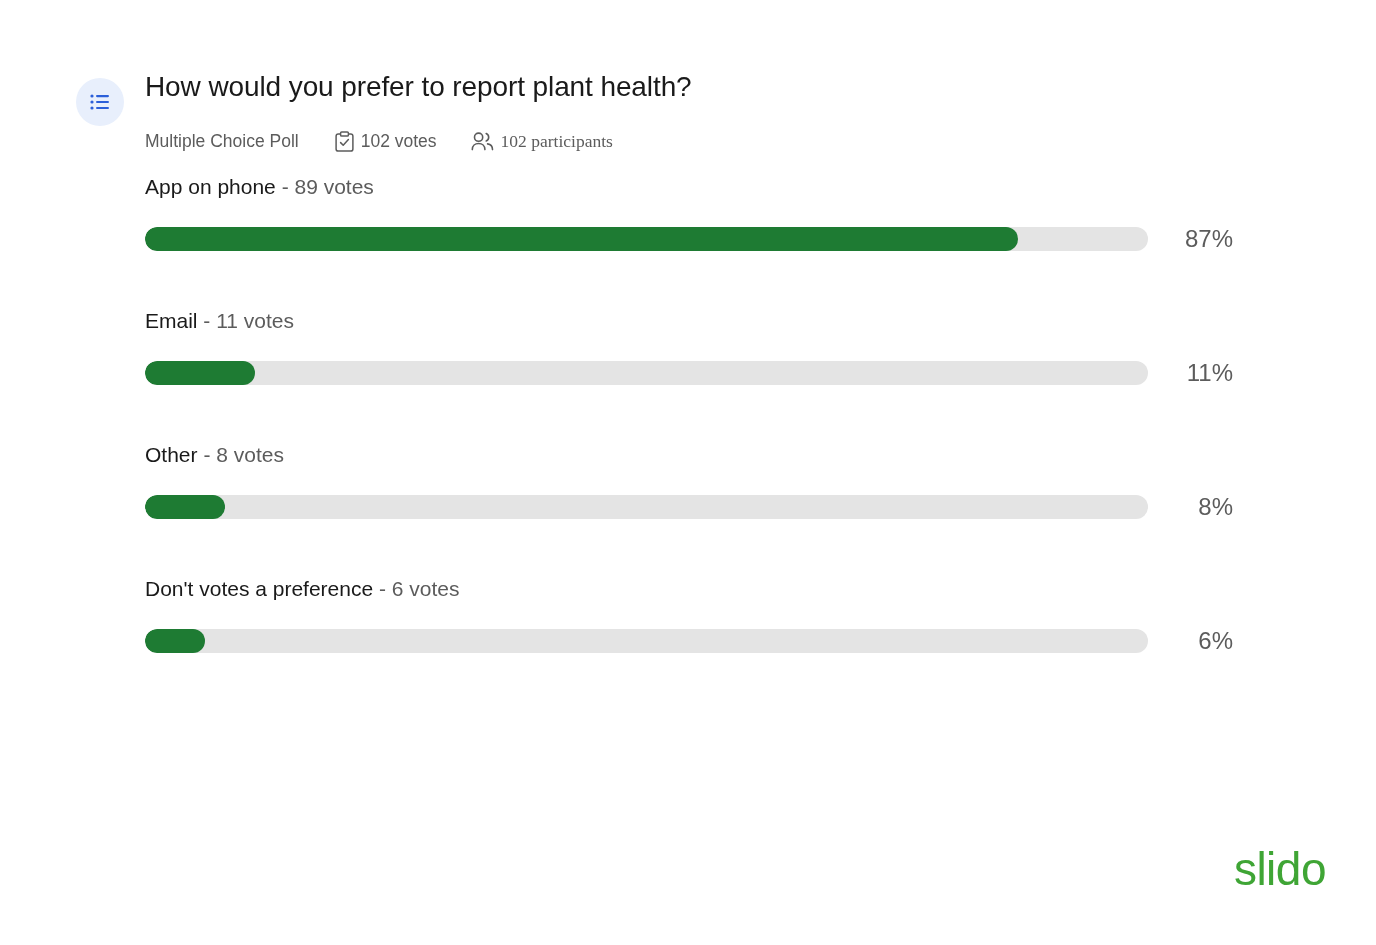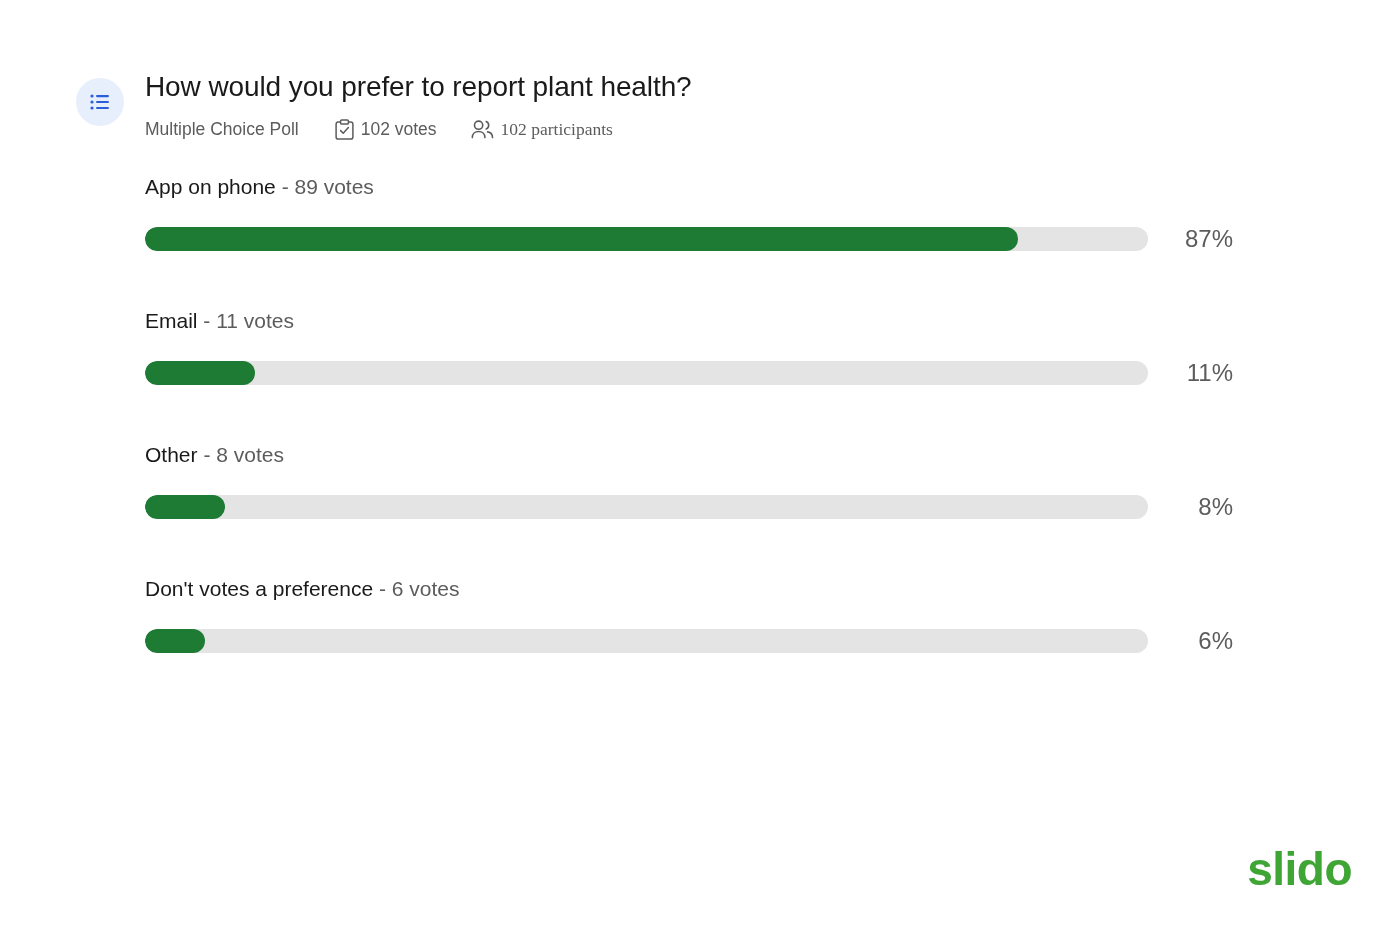--- a/index.html
+++ b/index.html
@@ -48,21 +48,21 @@
   }
   .poll-title {
     font-size: 28px;
     font-weight: 400;
     color: #1a1a1a;
     line-height: 34px;
     letter-spacing: -0.1px;
     white-space: nowrap;
   }
   .poll-meta {
-    margin-top: 14px;
+    margin-top: 26px;
     display: flex;
     align-items: center;
     font-size: 17.5px;
     color: #5c5c5c;
     line-height: 22px;
     white-space: nowrap;
     text-align: right;
   }
   .meta-type {
     color: #5c5c5c;
@@ -134,25 +134,25 @@
     text-align: right;
     font-size: 24px;
     color: #5c5c5c;
     line-height: 24px;
     flex: 0 0 auto;
   }
 
   
   .logo {
     position: absolute;
-    right: 24px;
+    right: 50px;
     bottom: 26px;
     font-size: 46px;
     line-height: 46px;
-    font-weight: 700;
+    font-weight: 400;
     color: #3fa535;
     letter-spacing: -0.5px;
   }
 </style>
 </head>
 <body>
 
 <div class="poll">
 
   <div class="header">

